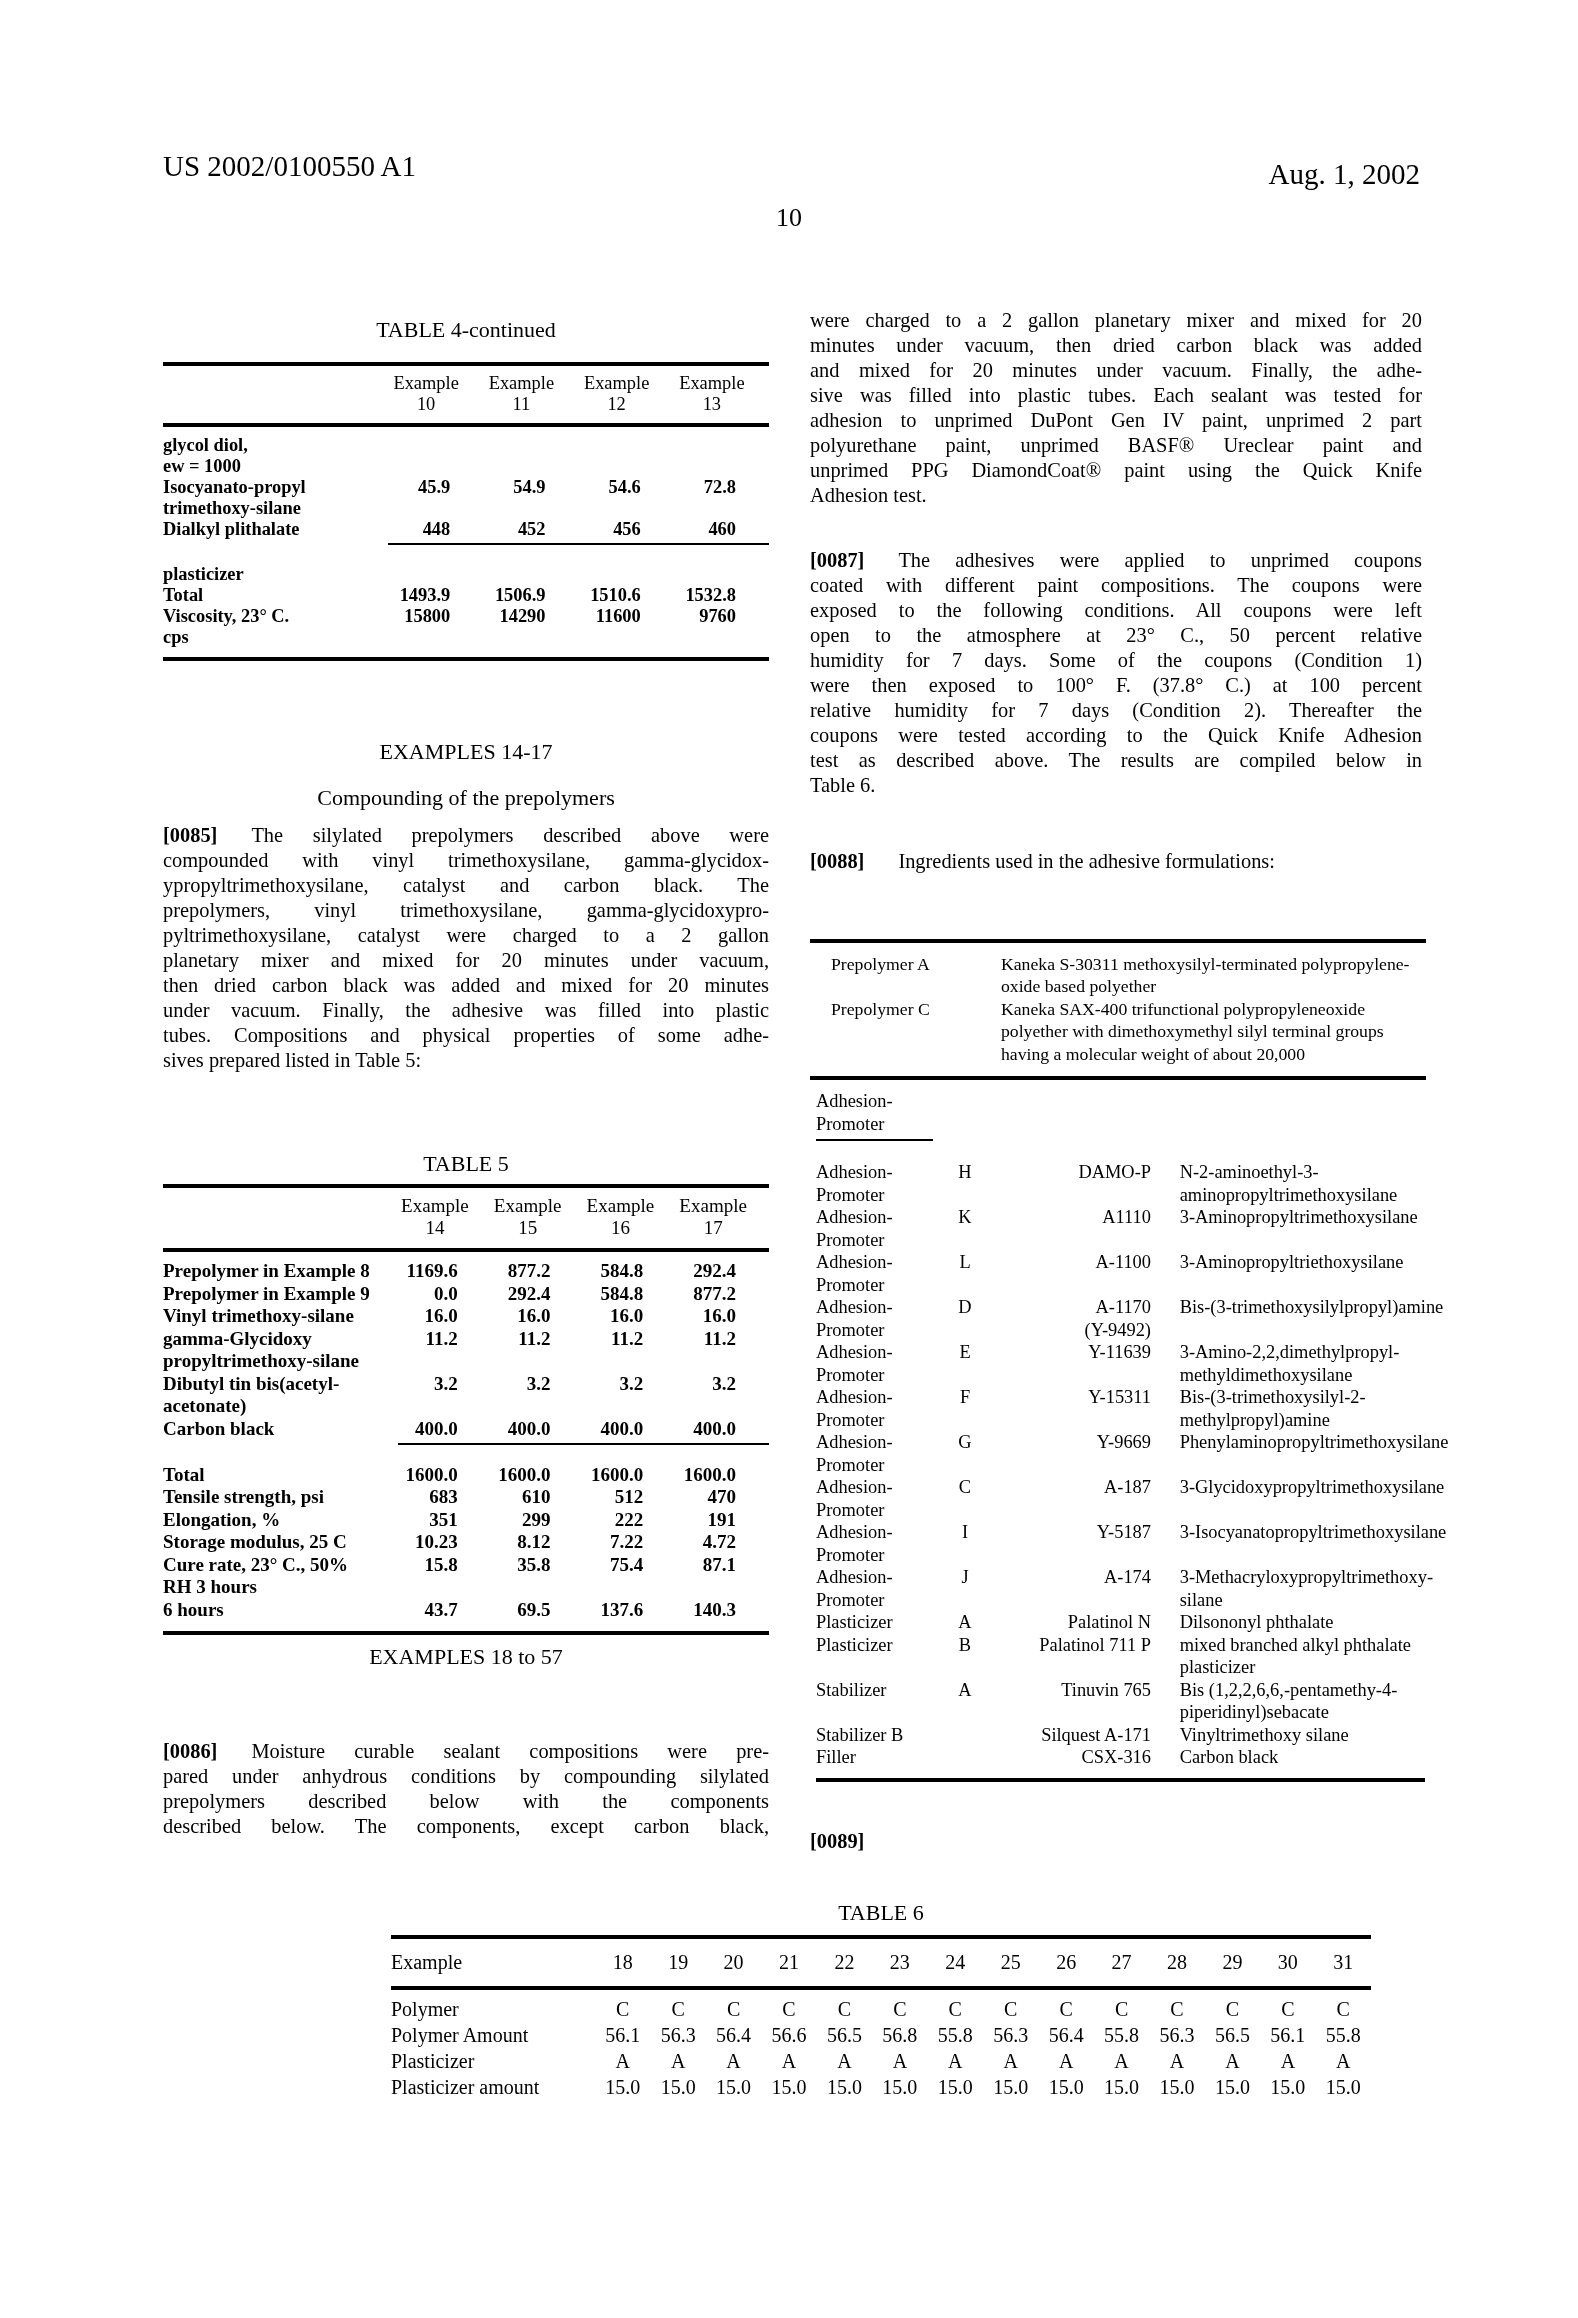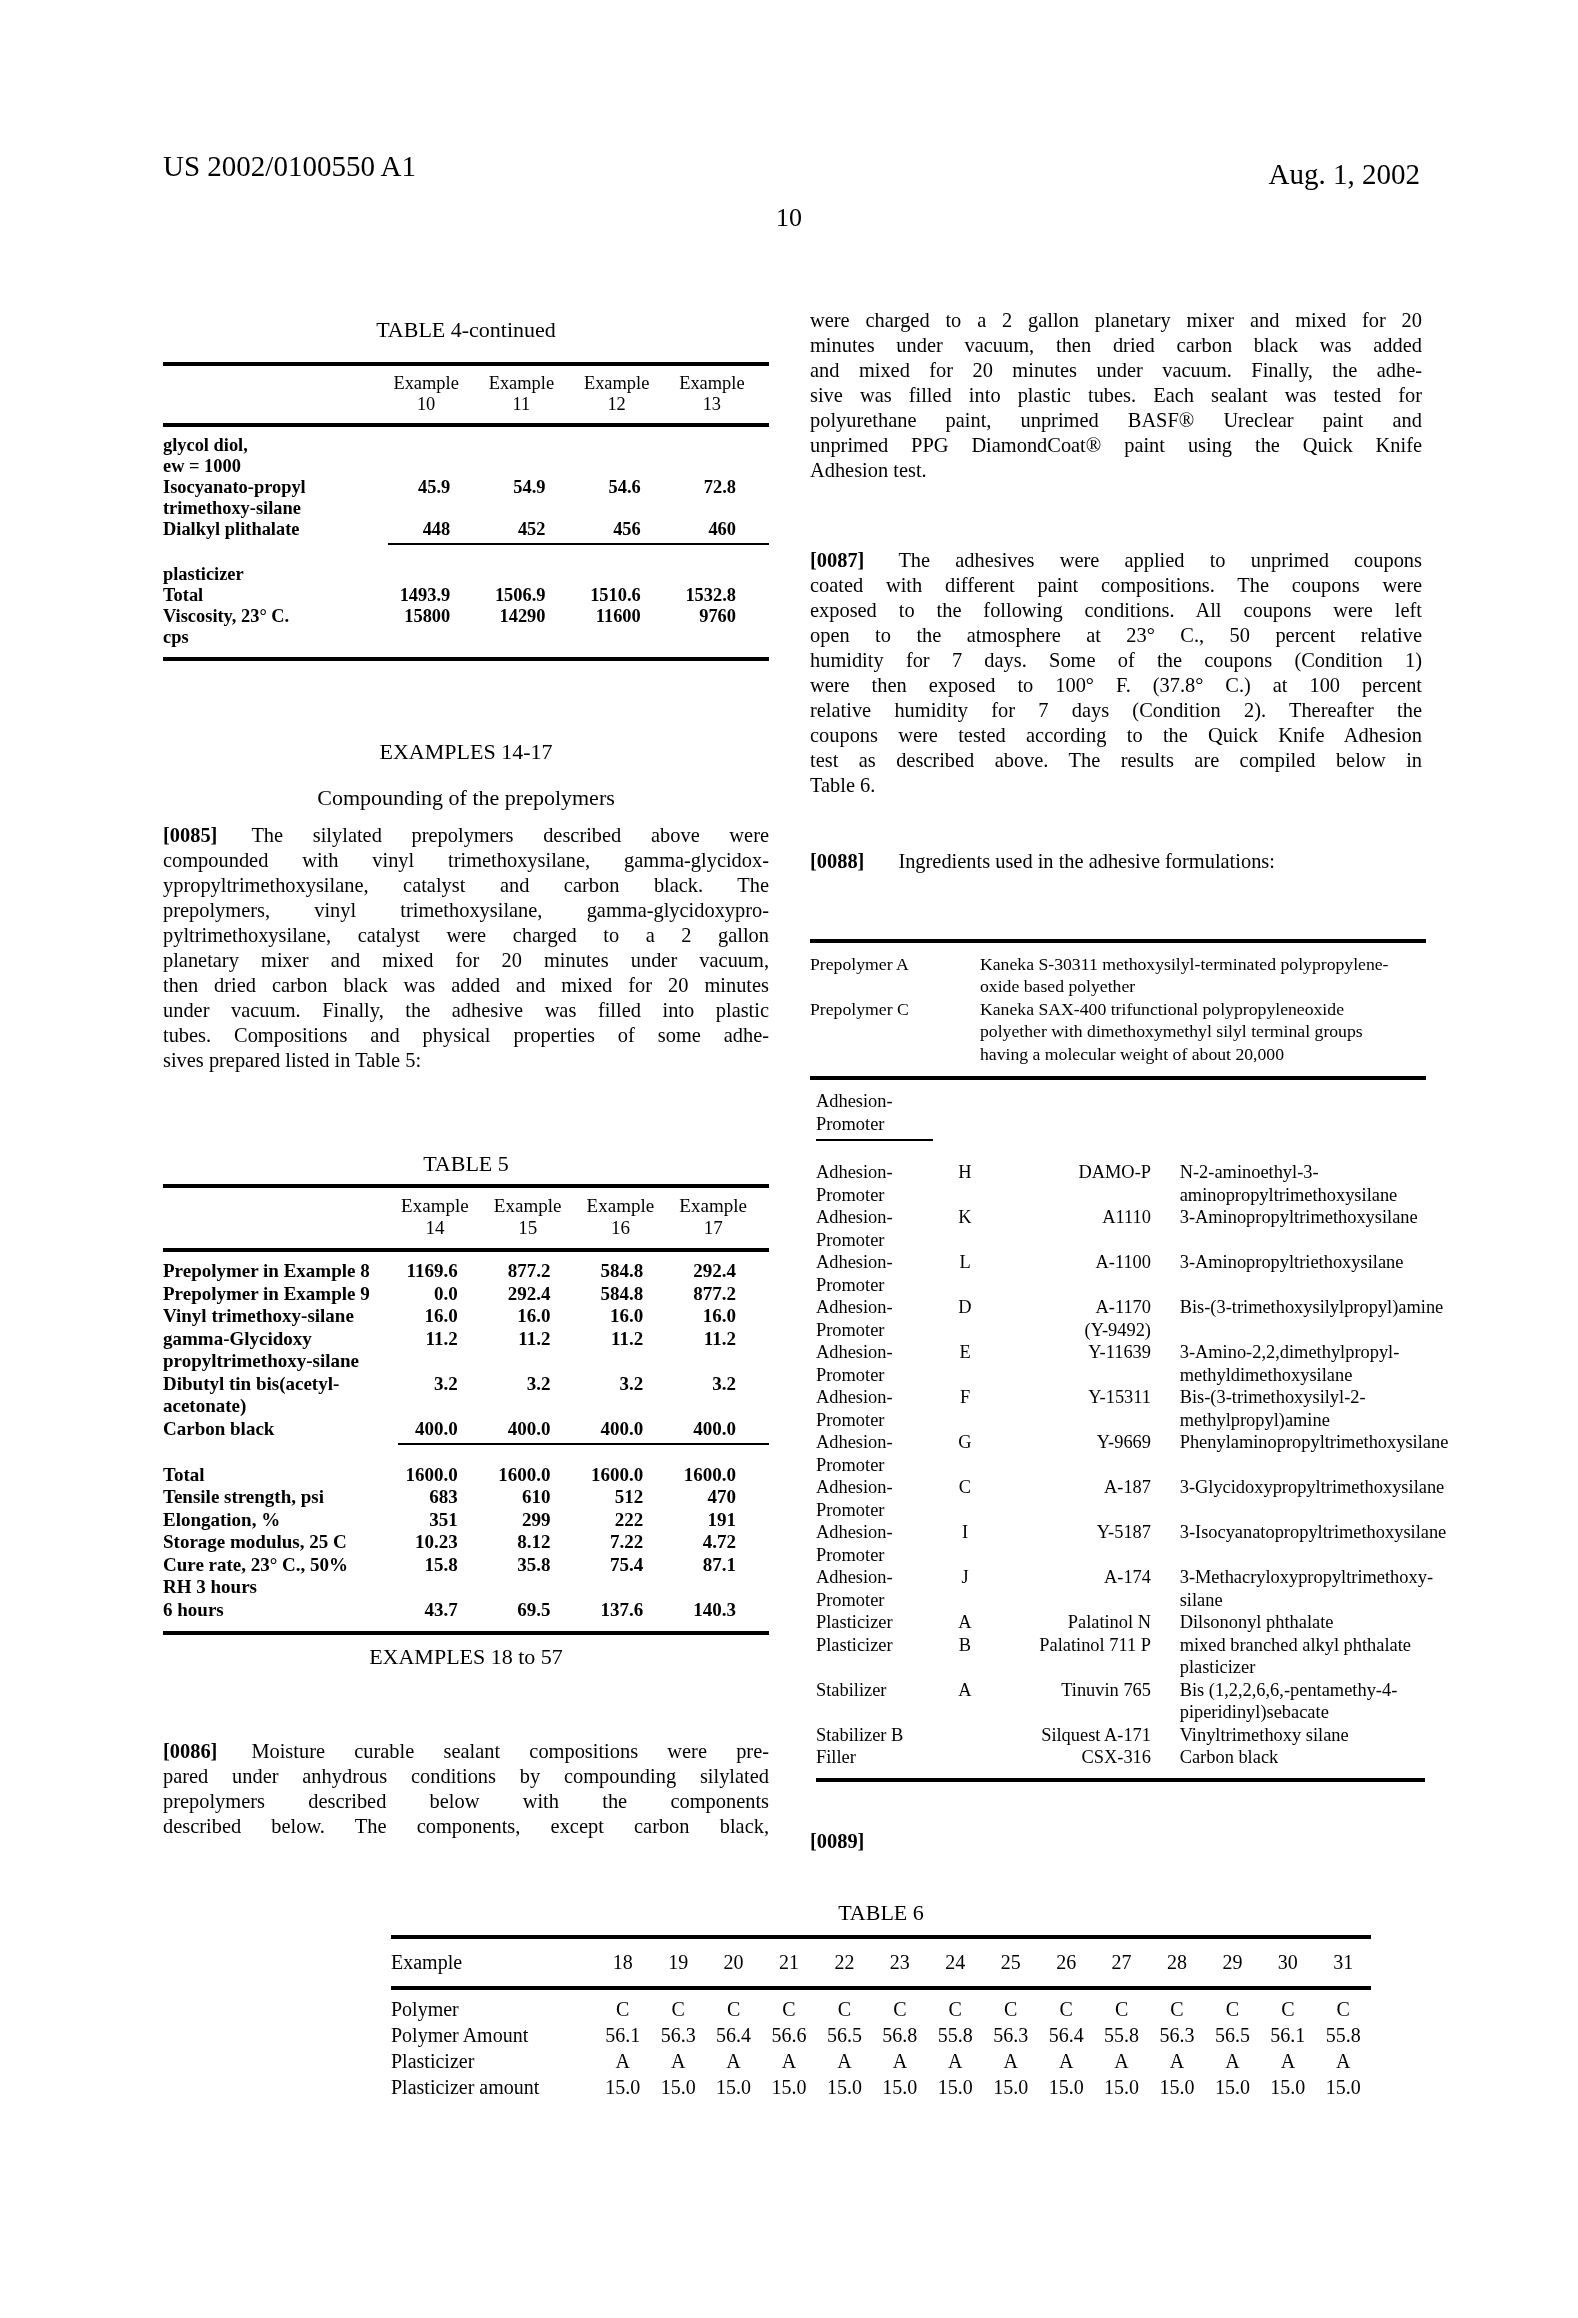--- a/index.html
+++ b/index.html
@@ -53,21 +53,21 @@
 
   
   .t45row  { display:grid; grid-template-columns:var(--lblw) repeat(4,1fr); line-height:var(--lh); white-space:nowrap; }
   .t45head { padding:6.8px 0 8.2px; }
   .t45hc   { text-align:center; padding-right:19px; }
   .t45v    { text-align:right; padding-right:33px; }
   .t45body { padding:8.2px 0 9.5px;font-weight:bold; }
 
   
   .ingbody { padding:9.5px 0 11px; }
-  .ingrow  { display:grid; grid-template-columns:170px 1fr; line-height:22.5px; white-space:nowrap; }
+  .ingrow  { display:grid; grid-template-columns:170px 1fr; line-height:22.5px; white-space:nowrap;margin-left:21px; }
 
   
   .ul-wrap { display:inline-block; border-bottom:2.7px solid #000; padding-bottom:4.1px; min-width:117px; }
   .promrow { display:grid; grid-template-columns:122px 54px 170px 1fr; line-height:22.5px; white-space:nowrap; }
   .pc-letter { text-align:center; }
   .pc-code   { text-align:right; padding-right:11px; }
   .pc-name   { padding-left:17.7px; }
   .promend   { margin-top:9.5px; }
 
   
@@ -333,20 +333,21 @@
       <div class="pline just">pared under anhydrous conditions by compounding silylated</div>
       <div class="pline just">prepolymers described below with the components</div>
       <div class="pline just">described below. The components, except carbon black,</div>
     </div>
 
   <div class="block para" id="p0086c">
       <div class="pline just">were charged to a 2 gallon planetary mixer and mixed for 20</div>
       <div class="pline just">minutes under vacuum, then dried carbon black was added</div>
       <div class="pline just">and mixed for 20 minutes under vacuum. Finally, the adhe-</div>
       <div class="pline just">sive was filled into plastic tubes. Each sealant was tested for</div>
+      <div class="pline just">adhesion to unprimed DuPont Gen IV paint, unprimed 2 part</div>
       <div class="pline just">polyurethane paint, unprimed BASF® Ureclear paint and</div>
       <div class="pline just">unprimed PPG DiamondCoat® paint using the Quick Knife</div>
       <div class="pline left">Adhesion test.</div>
     </div>
   <div class="block para" id="p0087">
       <div class="pline just"><b class="pnum">[0087]</b>The adhesives were applied to unprimed coupons</div>
       <div class="pline just">coated with different paint compositions. The coupons were</div>
       <div class="pline just">exposed to the following conditions. All coupons were left</div>
       <div class="pline just">open to the atmosphere at 23° C., 50 percent relative</div>
       <div class="pline just">humidity for 7 days. Some of the coupons (Condition 1)</div>

